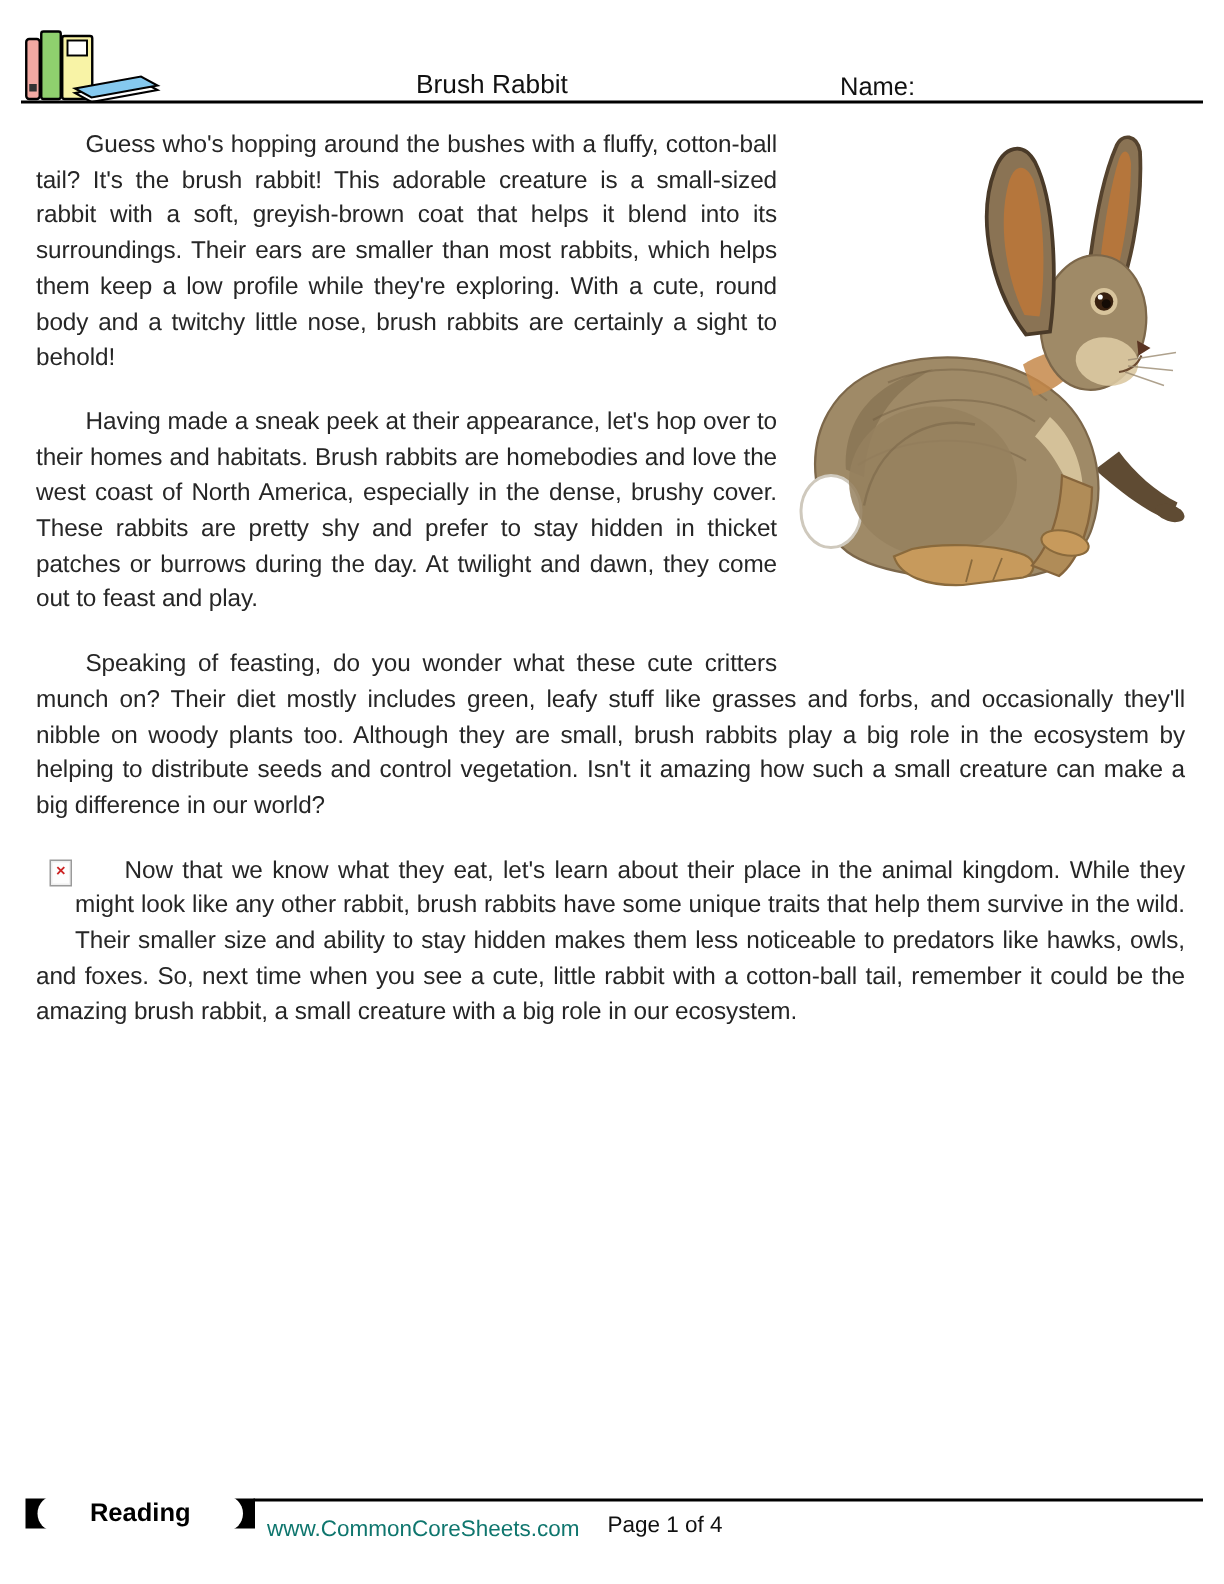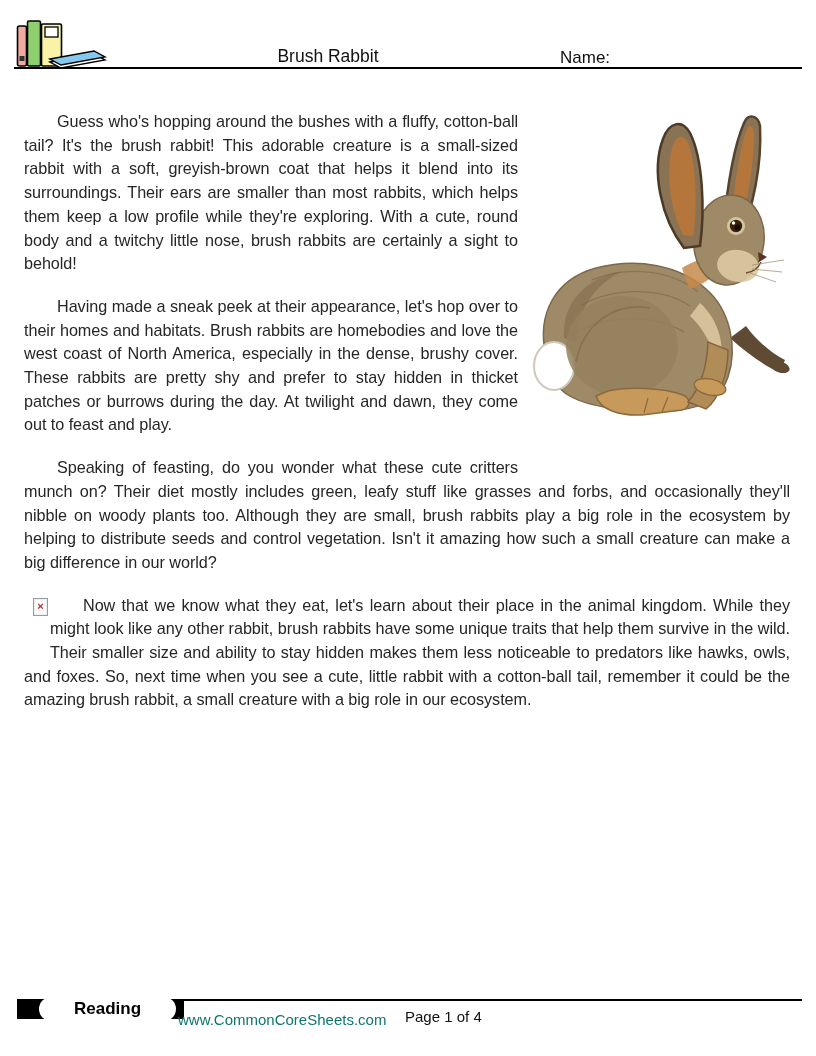--- a/index.html
+++ b/index.html
@@ -7,35 +7,35 @@
     position:relative;width:816px;height:1056px;background:#fff;overflow:hidden;
     font-family:"Liberation Sans","DejaVu Sans",sans-serif;color:#212121;
   }
   
   .logo{position:absolute;left:14px;top:18px;width:94px;height:50px;}
   .hdr-title{position:absolute;left:228px;top:46px;width:200px;text-align:center;
     font-size:17.5px;color:#111;}
   .hdr-name{position:absolute;left:560px;top:48px;font-size:17px;color:#111;}
   .hdr-line{position:absolute;left:14px;top:67px;width:788px;height:2.4px;background:#000;}
   
-  .passage{position:absolute;left:24px;top:110px;width:766px;
+  .passage{position:absolute;left:24px;top:85px;width:766px;
     font-size:16.2px;line-height:23.7px;text-align:justify;letter-spacing:-0.05px;color:#262626;}
   .passage p{margin:0 0 19px 0;text-indent:33px;}
   .rabbit-figure{float:right;width:268px;height:313px;margin:0 -10px 45px 14px;}
   .rabbit-figure svg{width:100%;height:100%;display:block;}
   .broken-img{
     float:left;width:13px;height:16px;border:1px solid #9a9a9a;background:#fdfdfd;
     margin:4px 2px 28px 9px;text-indent:0;
     color:#cc2222;font-size:11px;line-height:15px;font-weight:bold;text-align:center;
     box-shadow:inset 0 0 0 1px #efefef;
   }
   
   .ftr-line{position:absolute;left:169px;top:999px;width:633px;height:2.4px;background:#000;}
   .ftr-badge{position:absolute;left:17px;top:999px;width:153px;height:20px;background:#000;
-    display:flex;align-items:center;justify-content:center;padding-left:14px;}
+    display:flex;align-items:center;justify-content:center;}
   .ftr-pill{background:#fff;border-radius:13px;width:137px;height:24px;
     display:flex;align-items:center;justify-content:center;
     font-weight:bold;font-size:17px;color:#000;}
   .ftr-site{position:absolute;left:178px;top:1011px;font-size:15px;color:#0f766e;}
   .ftr-page{position:absolute;left:405px;top:1008px;font-size:15px;color:#111;}
 </style>
 </head>
 <body>
 
 <div class="page">

